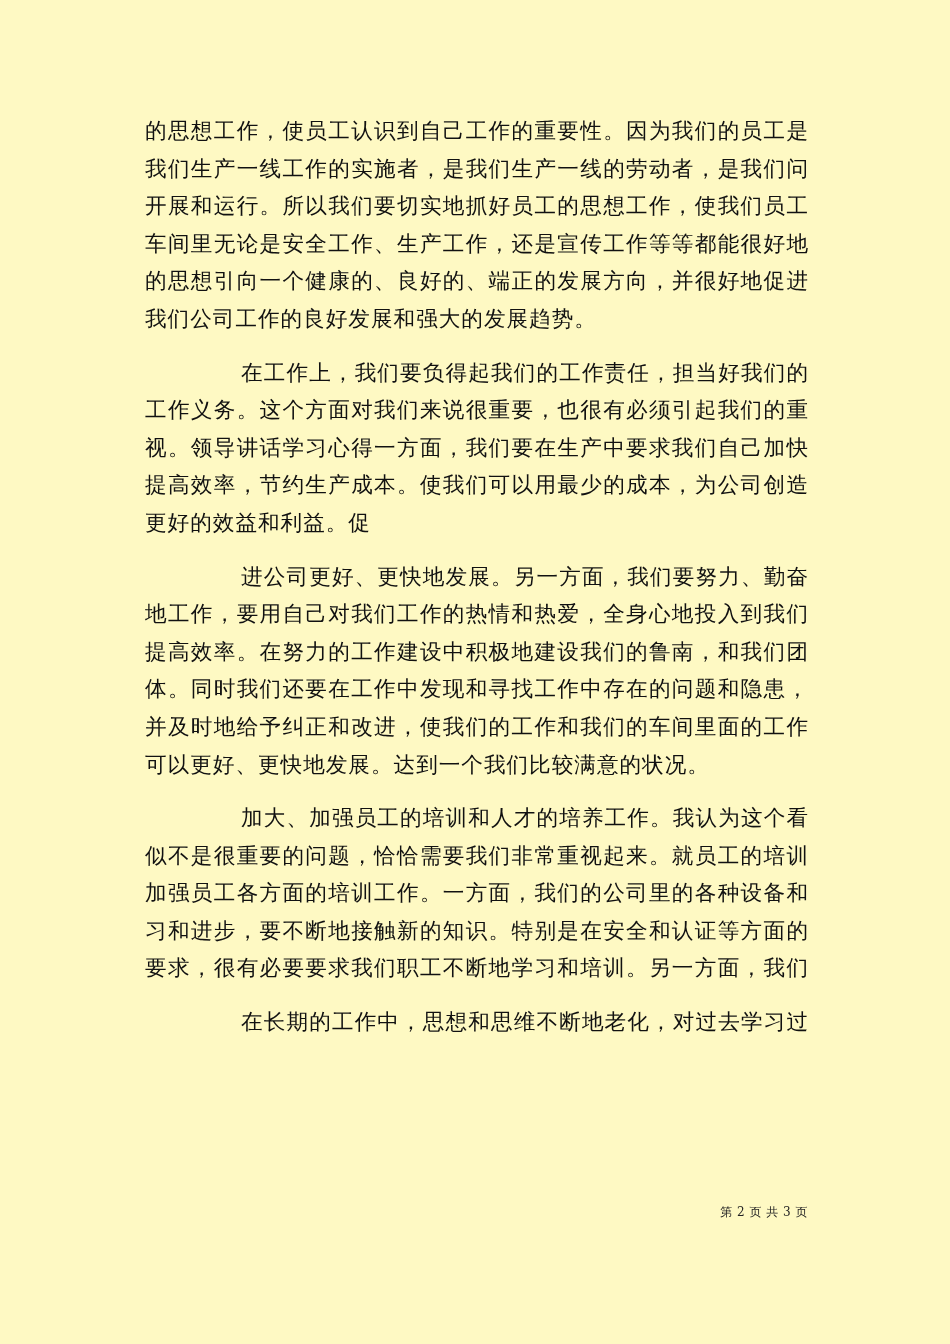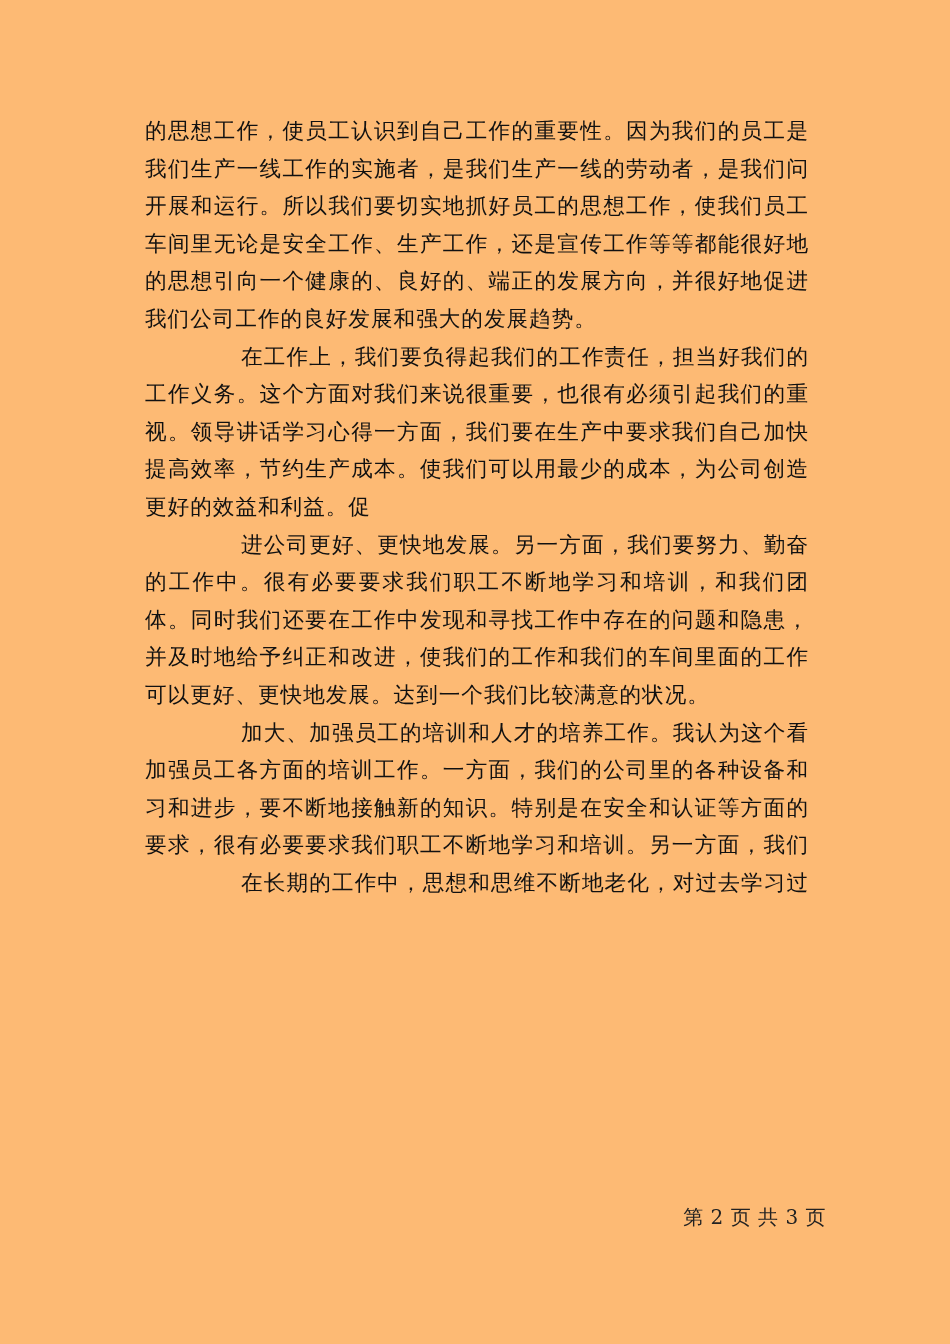--- a/index.html
+++ b/index.html
@@ -12,21 +12,21 @@
       height: 1344px;
       position: relative;
       overflow: hidden;
       font-family: "DejaVu Serif", "Liberation Serif", serif;
       color: #111111;
     }
     .page {
       position: absolute;
       left: 0; top: 0;
       width: 950px; height: 1344px;
-      background: #fdba74;
+      background: #fef9c3;
     }
     .body-text {
       position: absolute;
       left: 145px;
       top: 112px;
       width: 664px;
     }
     .line {
       height: 37.6px;
       line-height: 37.6px;
@@ -34,26 +34,27 @@
       white-space: nowrap;
       letter-spacing: 1.0px;
       text-align: justify;
       text-align-last: justify;
     }
     .line.last {
       text-align-last: left;
     }
     .line.indent {
       padding-left: 96px;
+      margin-top: 16px;
     }
     .footer {
       position: absolute;
-      right: 124px;
+      right: 142px;
       top: 1204px;
-      font-size: 20px;
+      font-size: 12px;
       color: #222;
       letter-spacing: 0.5px;
     }
   </style>
 </head>
 <body>
 
 <div class="page">
   <div class="body-text" id="body-text">
       <div class="line">的思想工作，使员工认识到自己工作的重要性。因为我们的员工是</div>
@@ -61,24 +62,26 @@
       <div class="line">开展和运行。所以我们要切实地抓好员工的思想工作，使我们员工</div>
       <div class="line">车间里无论是安全工作、生产工作，还是宣传工作等等都能很好地</div>
       <div class="line">的思想引向一个健康的、良好的、端正的发展方向，并很好地促进</div>
       <div class="line last">我们公司工作的良好发展和强大的发展趋势。</div>
       <div class="line indent">在工作上，我们要负得起我们的工作责任，担当好我们的</div>
       <div class="line">工作义务。这个方面对我们来说很重要，也很有必须引起我们的重</div>
       <div class="line">视。领导讲话学习心得一方面，我们要在生产中要求我们自己加快</div>
       <div class="line">提高效率，节约生产成本。使我们可以用最少的成本，为公司创造</div>
       <div class="line last">更好的效益和利益。促</div>
       <div class="line indent">进公司更好、更快地发展。另一方面，我们要努力、勤奋</div>
-      <div class="line">的工作中。很有必要要求我们职工不断地学习和培训，和我们团</div>
+      <div class="line">地工作，要用自己对我们工作的热情和热爱，全身心地投入到我们</div>
+      <div class="line">提高效率。在努力的工作建设中积极地建设我们的鲁南，和我们团</div>
       <div class="line">体。同时我们还要在工作中发现和寻找工作中存在的问题和隐患，</div>
       <div class="line">并及时地给予纠正和改进，使我们的工作和我们的车间里面的工作</div>
       <div class="line last">可以更好、更快地发展。达到一个我们比较满意的状况。</div>
       <div class="line indent">加大、加强员工的培训和人才的培养工作。我认为这个看</div>
+      <div class="line">似不是很重要的问题，恰恰需要我们非常重视起来。就员工的培训</div>
       <div class="line">加强员工各方面的培训工作。一方面，我们的公司里的各种设备和</div>
       <div class="line">习和进步，要不断地接触新的知识。特别是在安全和认证等方面的</div>
       <div class="line">要求，很有必要要求我们职工不断地学习和培训。另一方面，我们</div>
       <div class="line indent">在长期的工作中，思想和思维不断地老化，对过去学习过</div>
     </div>
   <div class="footer">第 2 页 共 3 页</div>
 </div>
 
 </body></html>

